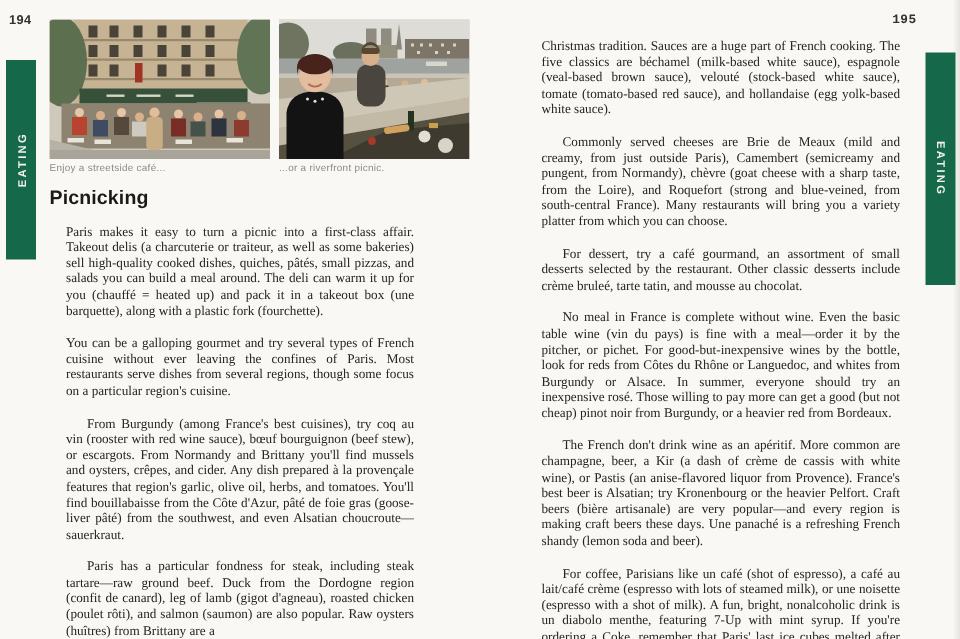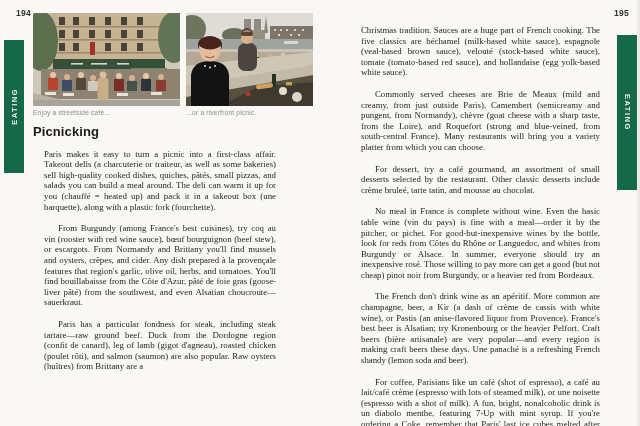--- a/index.html
+++ b/index.html
@@ -2,22 +2,22 @@
 <html><head>
 <meta charset="utf-8">
 <style>
   html,body{margin:0;padding:0;}
   .book{position:relative;width:640px;height:426px;background:#faf8f4;overflow:hidden;
         font-family:"Liberation Serif",serif;color:#262420;}
   .edge-right{position:absolute;right:0;top:0;width:5px;height:100%;
         background:linear-gradient(90deg,rgba(0,0,0,0),rgba(90,85,75,0.12));}
   .pagenum{position:absolute;top:8px;font-family:"Liberation Sans",sans-serif;
         font-weight:bold;font-size:8.5px;color:#33312c;letter-spacing:.3px;}
-  .pagenum-left{left:16px;}
-  .pagenum-right{right:11px;}
+  .pagenum-left{left:6px;}
+  .pagenum-right{right:29px;font-family:Liberation Mono, monospace;}
   .tab{position:absolute;background:#15684a;display:flex;align-items:center;justify-content:center;}
   .tab-left{left:4px;top:40px;width:20px;height:133px;}
   .tab-right{right:3px;top:35px;width:20px;height:155px;}
   .tab-text{font-family:"Liberation Sans",sans-serif;font-weight:bold;font-size:7.5px;
         color:#f2f1ea;letter-spacing:1.5px;writing-mode:vertical-rl;}
   .tab-left .tab-text{transform:rotate(180deg);}
   .photo{position:absolute;top:13px;height:93px;overflow:hidden;background:#cfc9bc;}
   .photo-cafe{left:33px;width:147px;}
   .photo-picnic{left:186px;width:127px;}
   .photo svg{display:block;}
@@ -172,20 +172,21 @@
         </g>
     </svg>
   </div>
 
   <div class="caption cap-cafe">Enjoy a streetside café...</div>
   <div class="caption cap-picnic">...or a riverfront picnic.</div>
 
   <div class="textcol textcol-left">
     <h2>Picnicking</h2>
     <p>Paris makes it easy to turn a picnic into a first-class affair. Takeout delis (a charcuterie or traiteur, as well as some bakeries) sell high-quality cooked dishes, quiches, pâtés, small pizzas, and salads you can build a meal around. The deli can warm it up for you (chauffé = heated up) and pack it in a takeout box (une barquette), along with a plastic fork (fourchette).</p>
+    <p>You can be a galloping gourmet and try several types of French cuisine without ever leaving the confines of Paris. Most restaurants serve dishes from several regions, though some focus on a particular region's cuisine.</p>
     <p class="indent">From Burgundy (among France's best cuisines), try coq au vin (rooster with red wine sauce), bœuf bourguignon (beef stew), or escargots. From Normandy and Brittany you'll find mussels and oysters, crêpes, and cider. Any dish prepared à la provençale features that region's garlic, olive oil, herbs, and tomatoes. You'll find bouillabaisse from the Côte d'Azur, pâté de foie gras (goose-liver pâté) from the southwest, and even Alsatian choucroute—sauerkraut.</p>
     <p class="indent">Paris has a particular fondness for steak, including steak tartare—raw ground beef. Duck from the Dordogne region (confit de canard), leg of lamb (gigot d'agneau), roasted chicken (poulet rôti), and salmon (saumon) are also popular. Raw oysters (huîtres) from Brittany are a</p>
   </div>
 
   <div class="pagenum pagenum-right">195</div>
 
   <div class="tab tab-right">
     <span class="tab-text">EATING</span>
   </div>
 

